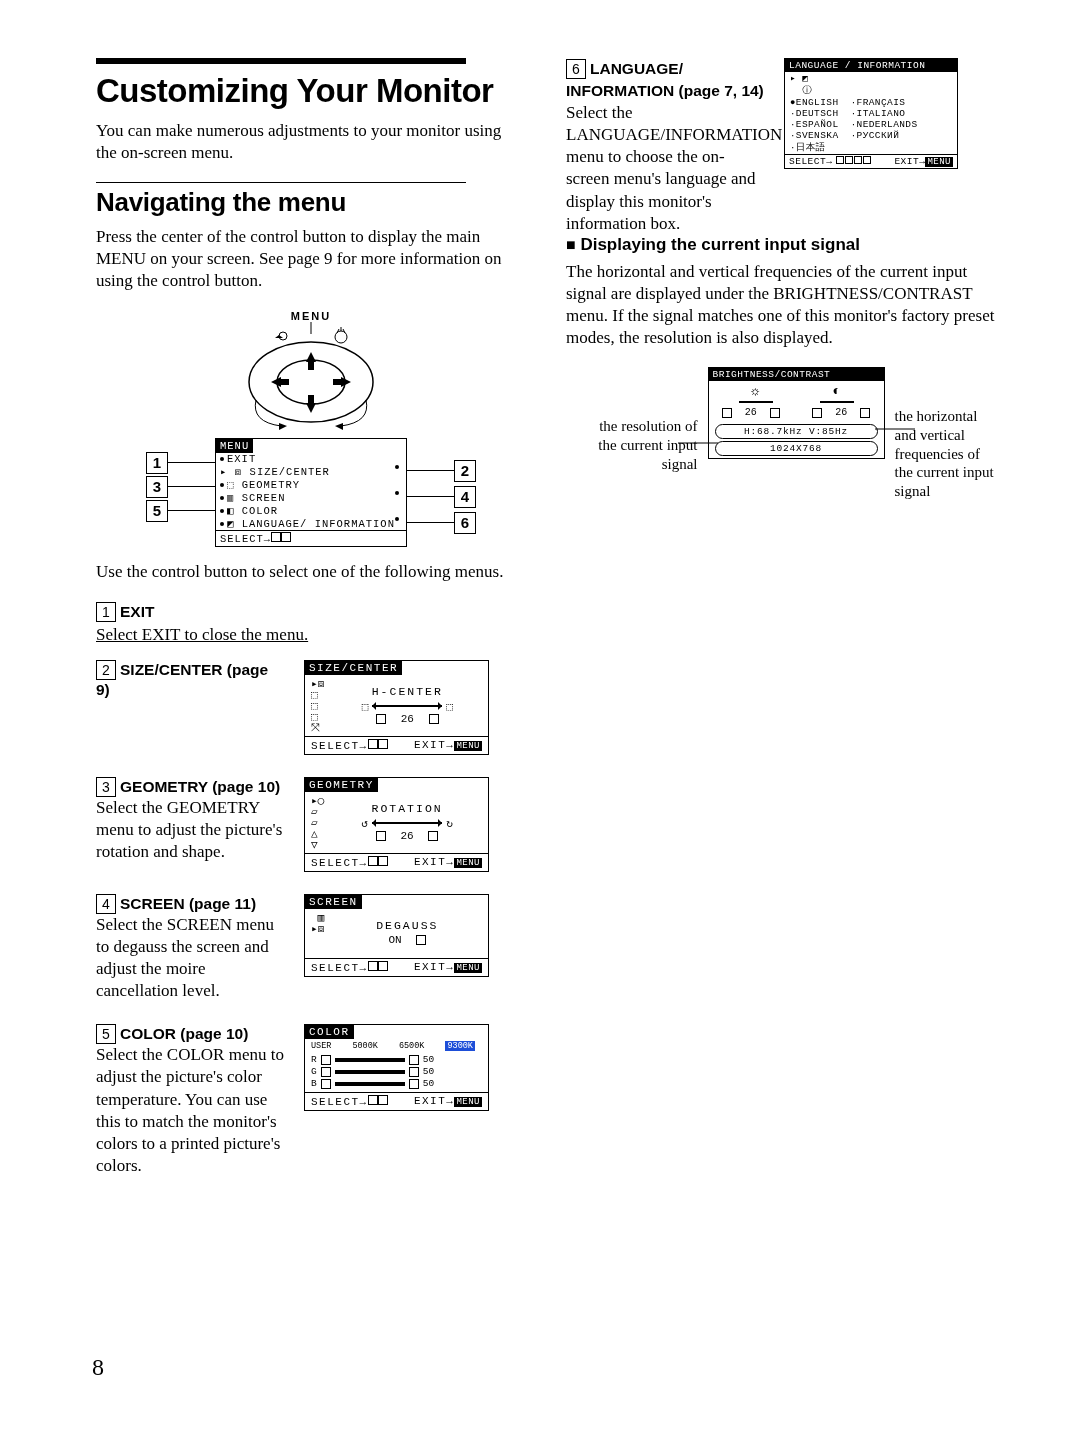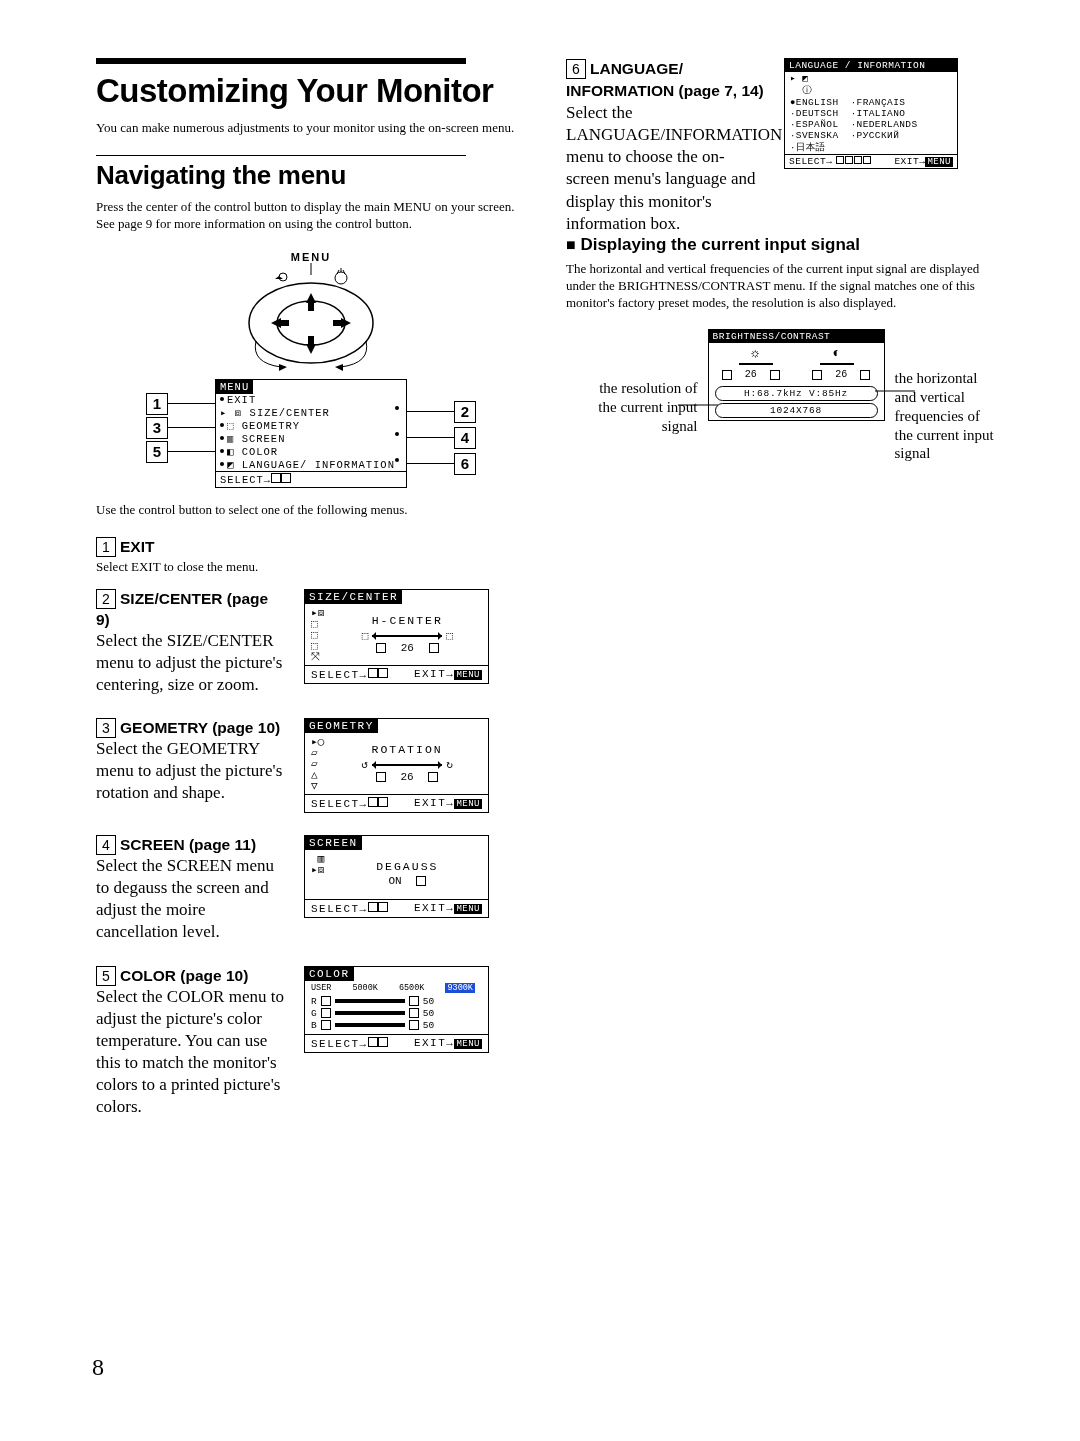--- a/index.html
+++ b/index.html
@@ -29,21 +29,21 @@
     margin-bottom:8px;
   }
   h1{
     font-family:Arial,Helvetica,sans-serif;
     font-weight:bold;
     font-size:33px;
     margin:0 0 10px 0;
     letter-spacing:-0.5px;
   }
   .body{
-    font-size:13px;
+    font-size:17px;
     line-height:1.3;
     margin:0 0 18px 0;
   }
   .sec-rule{
     border:none;border-top:1px solid #000;
     width:370px;margin:0 0 4px 0;
   }
   h2{
     font-family:Arial,Helvetica,sans-serif;
     font-weight:bold;
@@ -260,27 +260,26 @@
         <div class="mrow"><span class="dot"></span>◧ <span>COLOR</span></div>
         <div class="mrow"><span class="dot"></span>◩ <span>LANGUAGE/ INFORMATION</span><span class="dot" style="float:right"></span></div>
         <div class="mbot"><span>SELECT→</span><span class="sq"></span><span class="sq"></span></div>
       </div>
     </div>
 
     <p class="body">Use the control button to select one of the following menus.</p>
 
     <div>
       <span class="ttl" style="font-family:Arial;font-weight:bold;font-size:15.5px;"><span class="ib">1</span><span>EXIT</span></span>
-      <div class="body" style="margin:2px 0 14px 0;">Select EXIT to close the menu.</div>
+      <div class="body" style="margin:2px 0 14px 0;text-decoration:underline;">Select EXIT to close the menu.</div>
     </div>
 
     <div class="item-row">
       <div class="item-text">
         <span class="ttl"><span class="ib">2</span><span>SIZE/CENTER (page 9)</span></span>
-        <span>Select the SIZE/CENTER menu to adjust the picture's centering, size or zoom.</span>
       </div>
       <div class="osd">
         <span class="bar">SIZE/CENTER</span>
         <div class="inner">
           <div class="icons">▸⧈<br>⬚<br>⬚<br>⬚<br>⤧</div>
           <div class="label">H-CENTER</div>
           <div class="slider">⬚ <span class="track"></span> ⬚</div>
           <div class="slider"><span class="sq"></span>&nbsp;<span>26</span>&nbsp;<span class="sq"></span></div>
           <div style="clear:both"></div>
         </div>

